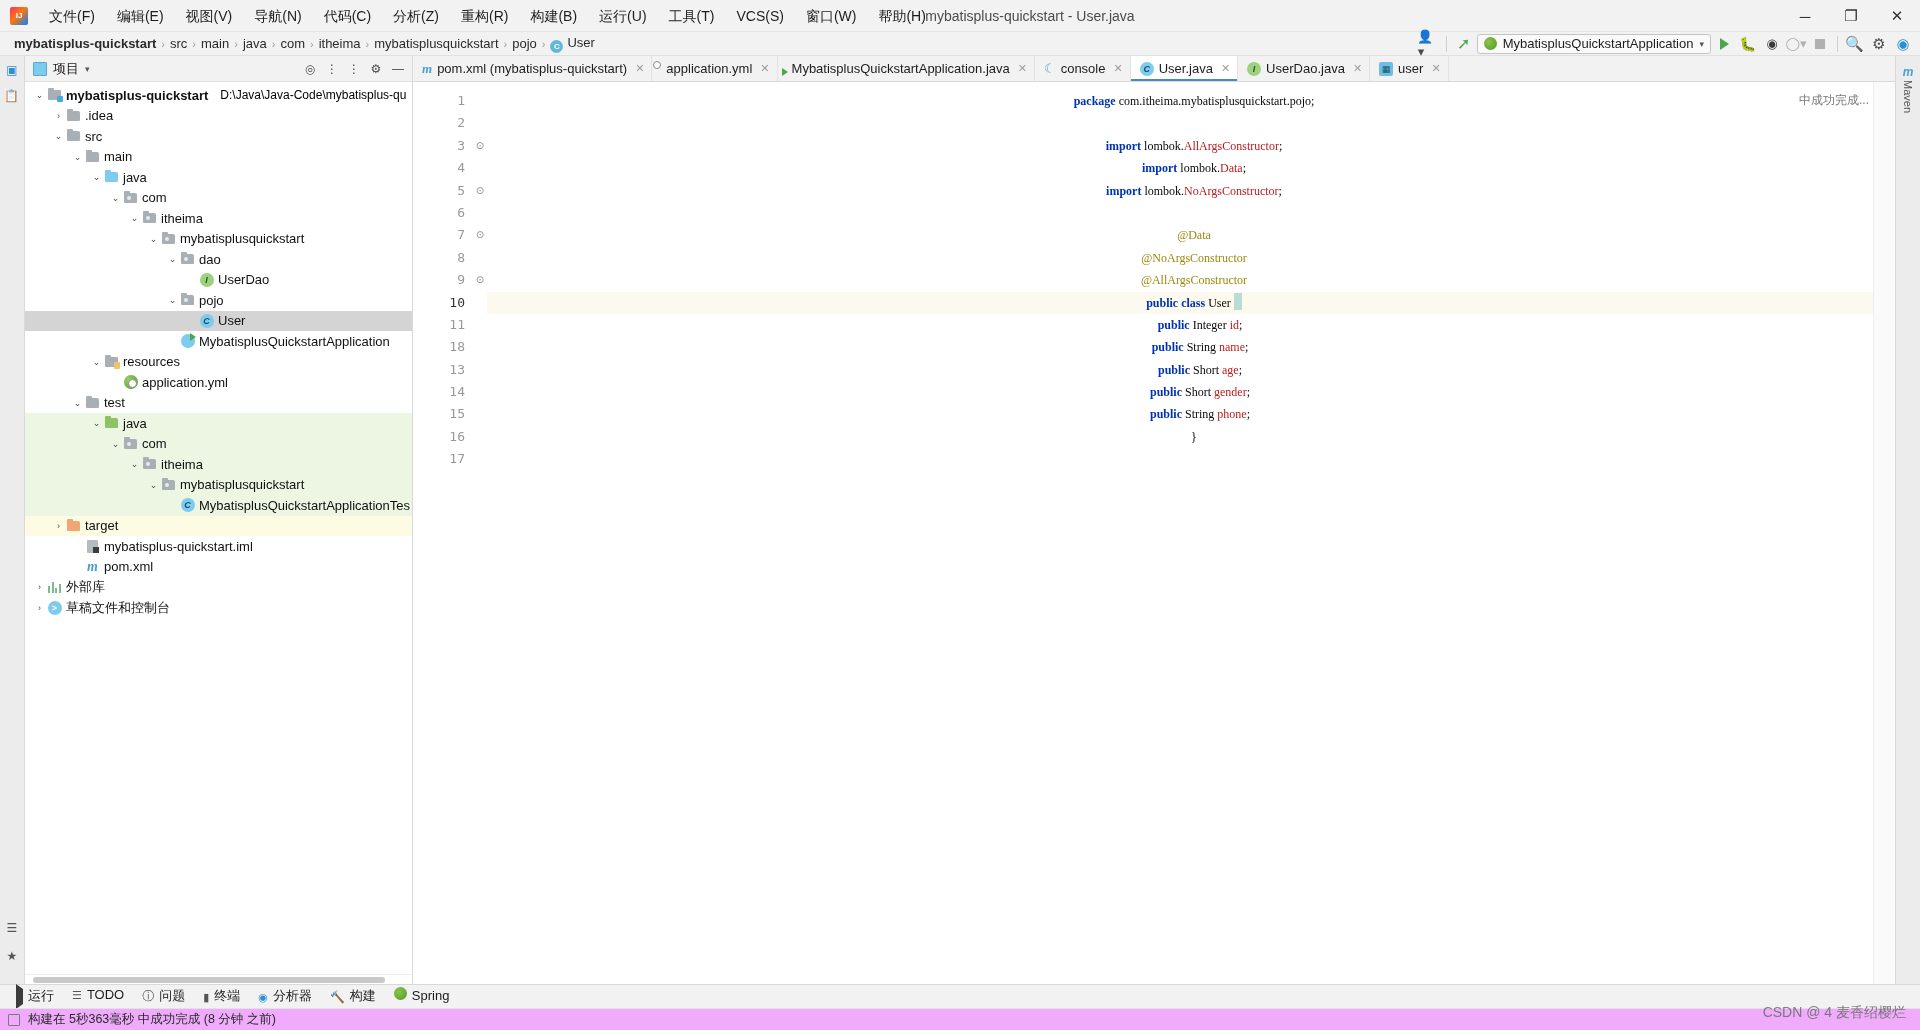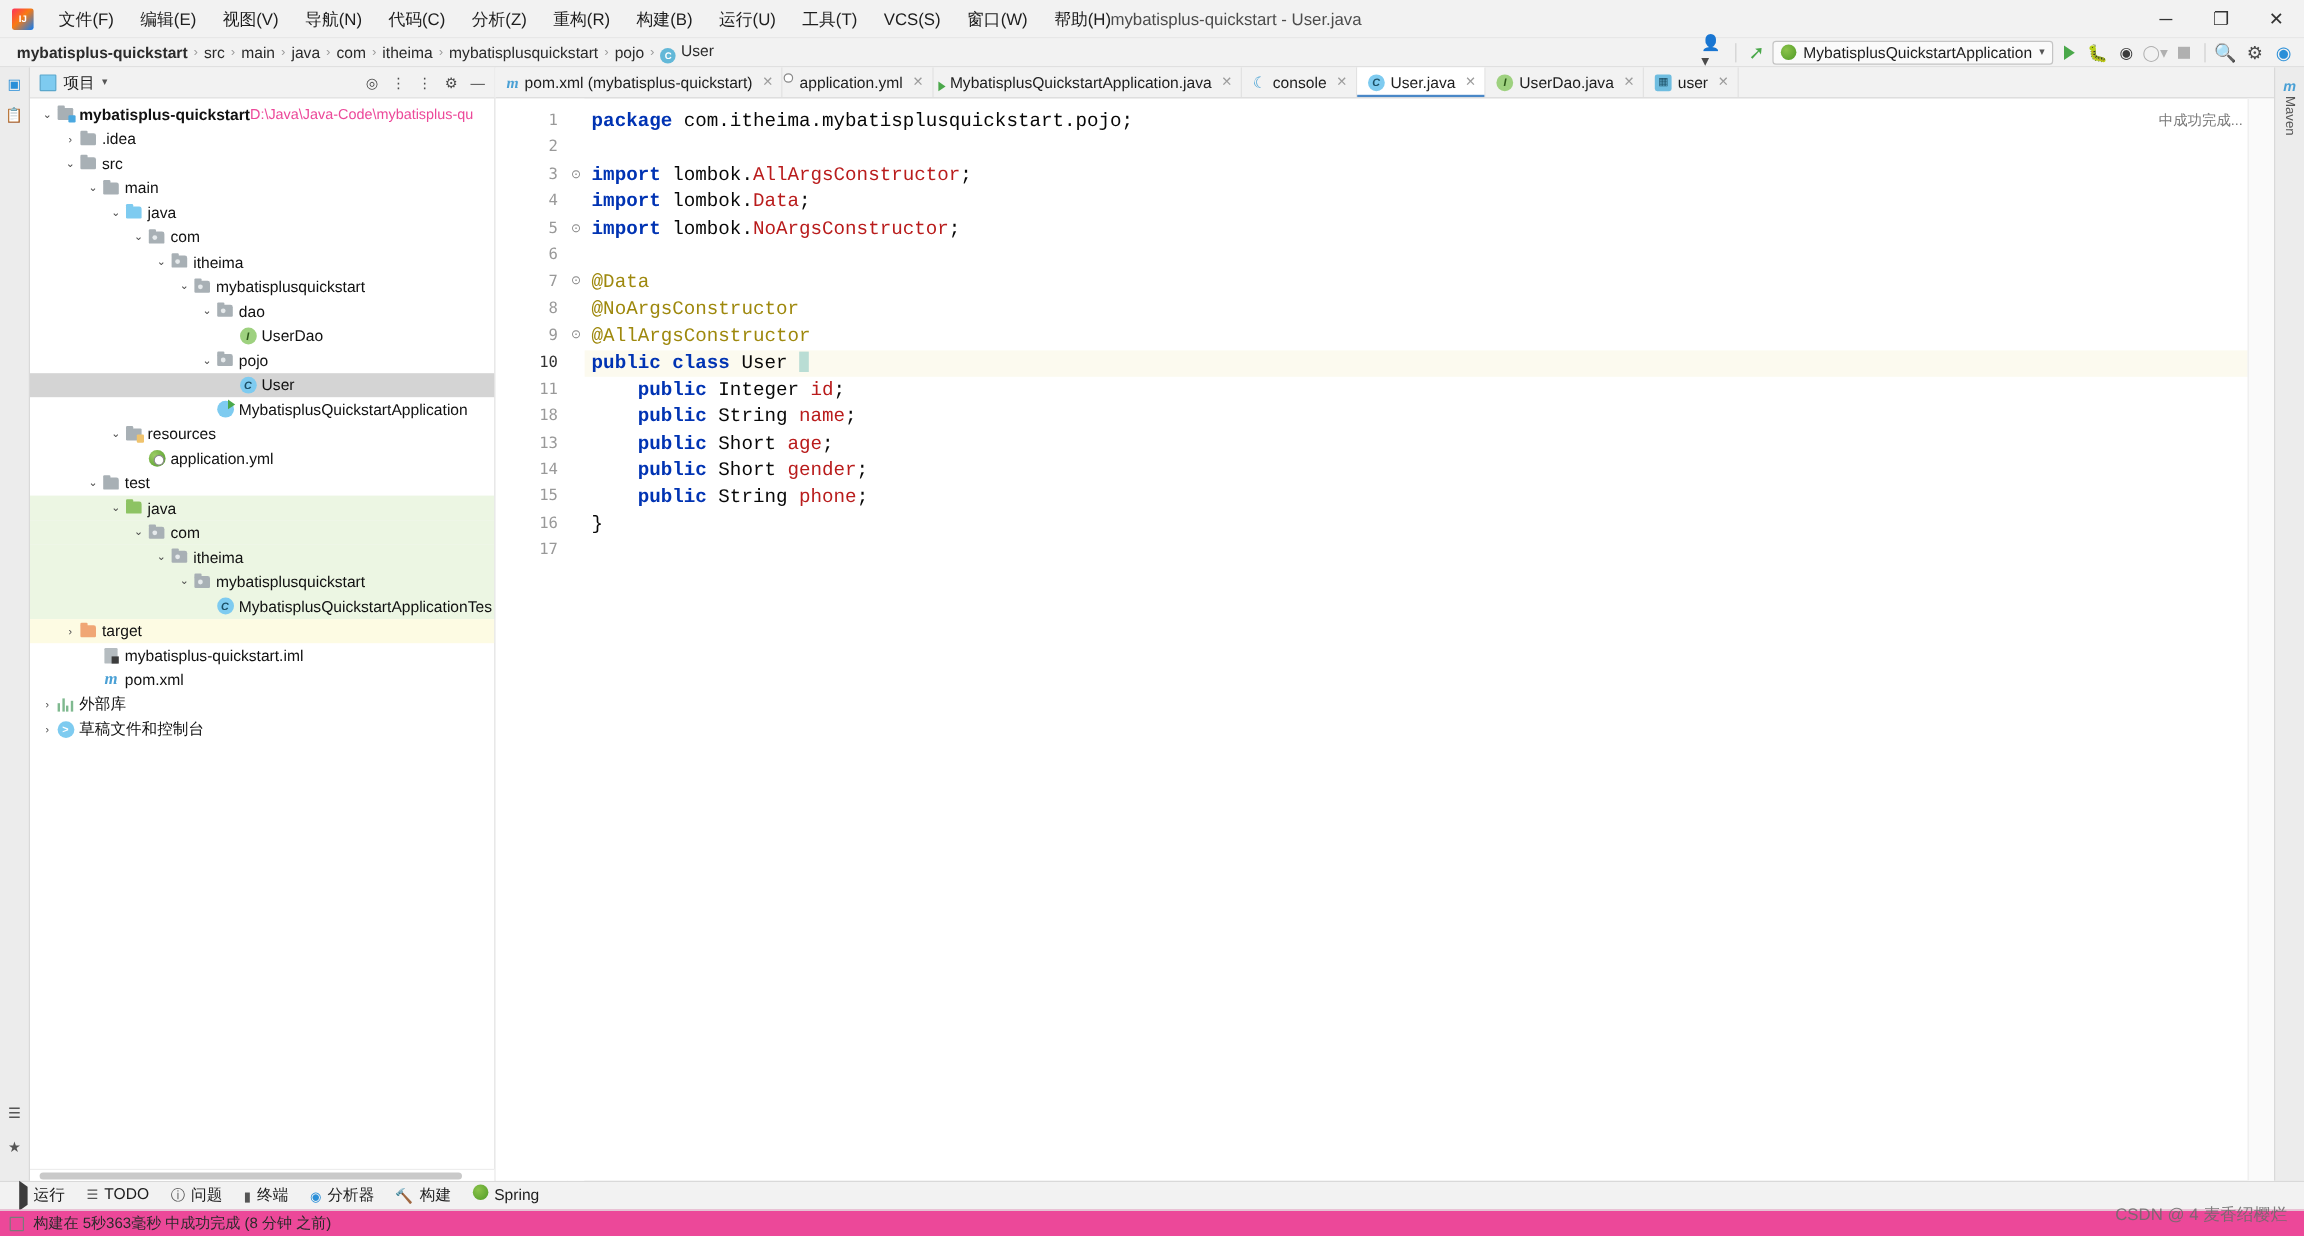--- a/index.html
+++ b/index.html
@@ -147,21 +147,21 @@
   .spring-run{width:14px;height:14px;border-radius:50%;background:#7ecbf0;position:relative;}
   .spring-run::after{content:"";position:absolute;right:-1px;top:-1px;width:0;height:0;
     border-left:6px solid #4aa84a;border-top:4px solid transparent;border-bottom:4px solid transparent;}
   .iml-ico{width:11px;height:13px;background:#b5bcc0;border-radius:1px;position:relative;}
   .iml-ico::after{content:"";position:absolute;right:-1px;bottom:0px;width:6px;height:6px;background:#3c3c3c;}
   .m-ico{color:#4aa0d5;font-size:14px;font-weight:bold;font-style:italic;font-family:"Liberation Serif",serif;}
   .lib-ico{display:flex;gap:1.5px;align-items:flex-end;height:12px;}
   .lib-ico i{width:2px;background:#7fb98f;display:block;}
   .console-ico{width:14px;height:14px;border-radius:50%;background:#7ecbf0;position:relative;}
   .console-ico::after{content:">";position:absolute;inset:0;display:flex;align-items:center;justify-content:center;color:#fff;font-size:9px;font-weight:bold;}
-  .tpath{color:#ec4899;font-size:12px;margin-left:0;}
+  .tpath{color:#000000;font-size:12px;margin-left:12px;}
   .bold{font-weight:bold;}
 
   .proj-scroll-h{height:10px;background:#fff;border-top:1px solid #ededed;position:relative;}
   .proj-scroll-h i{position:absolute;left:8px;top:2px;height:6px;width:352px;background:#c9c9c9;border-radius:3px;display:block;}
 
   
   .editor { flex:1; display:flex; flex-direction:column; min-width:0; background:#fff; }
   .tabs {
     height:26px;flex:0 0 26px;display:flex;align-items:stretch;background:#f2f2f2;
     border-bottom:1px solid #d9d9d9;overflow:hidden;
@@ -186,22 +186,22 @@
     font-family:"DejaVu Sans Mono","Liberation Mono",monospace;font-size:13px;color:#999;
     user-select:none;position:relative;
   }
   .gline{height:22.4px;line-height:22.4px;padding-right:8px;}
   .gline.cur{color:#333;}
   .fold{
     width:14px;flex:0 0 14px;background:#fff;padding-top:8px;position:relative;
   }
   .foldmark{height:22.4px;line-height:22.4px;font-size:10px;color:#8a8a8a;text-align:center;}
   .code{
-    flex:1;padding-top:8px;font-family:Liberation Mono, monospace;
-    font-size:16px;line-height:22.4px;white-space:pre;color:#080808;position:relative;overflow:hidden;
+    flex:1;padding-top:8px;font-family:Liberation Serif, serif;
+    font-size:12px;line-height:22.4px;white-space:pre;color:#080808;position:relative;overflow:hidden;text-align:center;
   }
   .cline{height:22.4px;padding-left:6px;}
   .cline.hl{background:#fcfaef;}
   .kw{color:#0033b3;font-weight:bold;}
   .anno{color:#9e880d;}
   .fld{color:#b91c1c;}
   .cls{color:#080808;}
   .ed-right{
     position:absolute;right:0;top:0;width:22px;height:100%;background:#fafafa;border-left:1px solid #eee;
   }
@@ -210,21 +210,21 @@
 
   
   .bottombar{
     height:24px;flex:0 0 24px;display:flex;align-items:flex-start;gap:2px;padding:0 8px;
     background:#f2f2f2;border-top:1px solid #d9d9d9;
   }
   .bb-item{display:flex;align-items:center;gap:5px;padding:2px 8px;font-size:13px;color:#1d1d1d;cursor:default;}
   .bb-tri{width:0;height:0;border-left:7px solid #3c3c3c;border-top:5px solid transparent;border-bottom:5px solid transparent;}
   .statusbar{
     height:22px;flex:0 0 22px;display:flex;align-items:center;gap:8px;padding:0 8px;
-    background:#ec4899;border-top:1px solid #e2e2e2;font-size:12.5px;color:#2b2b2b;
+    background:#f0abfc;border-top:1px solid #e2e2e2;font-size:12.5px;color:#2b2b2b;
   }
   .status-ico{width:12px;height:12px;border:1px solid #7a7a7a;border-radius:1px;}
 
   
   .avatar-ovl{position:absolute;right:120px;bottom:30px;width:240px;height:130px;pointer-events:none;}
   .av-head{position:absolute;left:18px;top:0;width:76px;height:76px;}
   .av-hair{position:absolute;left:0;top:0;width:76px;height:52px;background:#2c3124;border-radius:38px 38px 14px 14px;}
   .av-face{position:absolute;left:12px;top:22px;width:52px;height:50px;background:#f7dcc4;border-radius:26px 26px 24px 24px;}
   .av-eye{position:absolute;width:6px;height:7px;background:#2a2a2a;border-radius:50%;top:22px;}
   .av-body{position:absolute;left:4px;top:62px;width:104px;height:58px;background:#e8e6e2;border-radius:14px 14px 4px 4px;}

